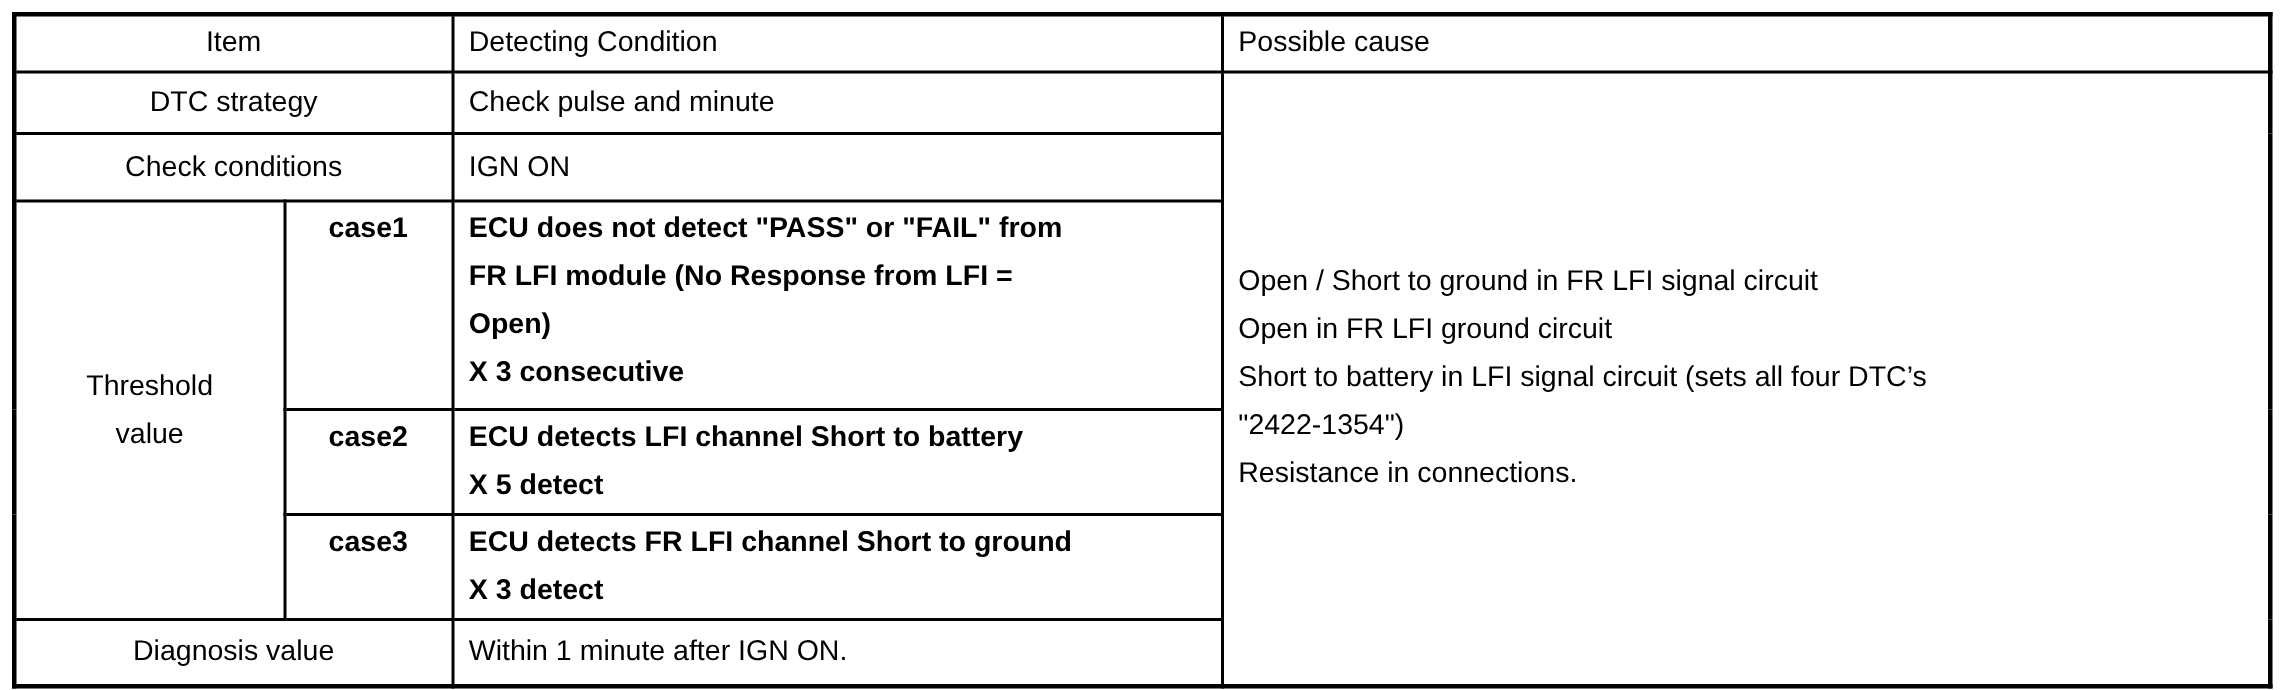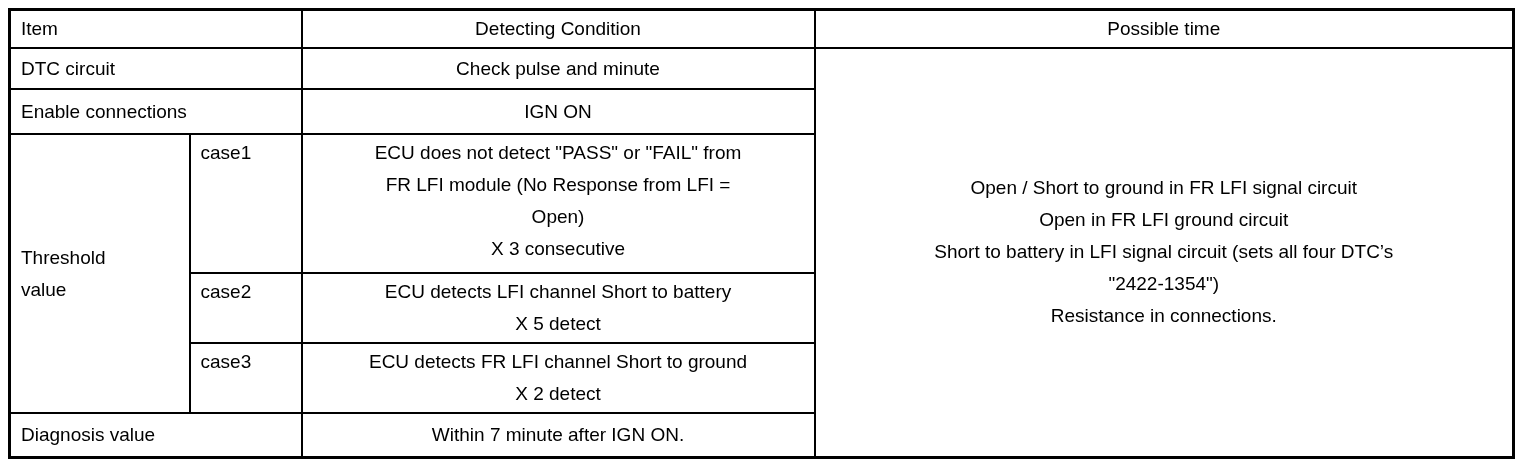--- a/index.html
+++ b/index.html
@@ -24,55 +24,55 @@
     border: 3px solid var(--border);
   }
   table.dtc td {
     border: 2px solid var(--border);
     font-size: 19px;
     line-height: 32px;
     padding: 2px 10px;
     white-space: pre-line;
     overflow: hidden;
   }
-  .c  { text-align: left; }
-  .l  { text-align: center; }
-  .top { vertical-align: top; padding-top: 3px; }
+  .c  { text-align: center; }
+  .l  { text-align: left; }
+  .top { vertical-align: top; padding-top: 3px; font-weight: bold; }
   .mid { vertical-align: middle; }
 </style>
 </head>
 <body>
 
 <table class="dtc">
   <colgroup>
     <col style="width:180px">
     <col style="width:112px">
     <col style="width:513px">
     <col style="width:699px">
   </colgroup>
 
   <tbody>
       <tr style="height:37px">
     <td colspan="2" class="c mid">Item</td>
     <td class="l mid">Detecting Condition</td>
-    <td class="l mid">Possible time</td>
+    <td class="l mid">Possible cause</td>
   </tr>
 
   <tr style="height:41px">
-    <td colspan="2" class="c mid">DTC circuit</td>
+    <td colspan="2" class="c mid">DTC strategy</td>
     <td class="l mid">Check pulse and minute</td>
     <td rowspan="6" class="l mid">Open / Short to ground in FR LFI signal circuit
 Open in FR LFI ground circuit
 Short to battery in LFI signal circuit (sets all four DTC’s
 "2422-1354")
 Resistance in connections.</td>
   </tr>
 
   <tr style="height:45px">
-    <td colspan="2" class="c mid">Enable connections</td>
+    <td colspan="2" class="c mid">Check conditions</td>
     <td class="l mid">IGN ON</td>
   </tr>
 
   <tr style="height:139px">
     <td rowspan="3" class="c mid">Threshold
 value</td>
     <td class="c top">case1</td>
     <td class="l top">ECU does not detect "PASS" or "FAIL" from
 FR LFI module (No Response from LFI =
 Open)
@@ -81,21 +81,21 @@
 
   <tr style="height:70px">
     <td class="c top">case2</td>
     <td class="l top">ECU detects LFI channel Short to battery
 X 5 detect</td>
   </tr>
 
   <tr style="height:68px">
     <td class="c top">case3</td>
     <td class="l top">ECU detects FR LFI channel Short to ground
-X 2 detect</td>
+X 3 detect</td>
   </tr>
 
   <tr style="height:44px">
     <td colspan="2" class="c mid">Diagnosis value</td>
-    <td class="l mid">Within 7 minute after IGN ON.</td>
+    <td class="l mid">Within 1 minute after IGN ON.</td>
   </tr>
 </tbody>
   </table>
 
 </body></html>

